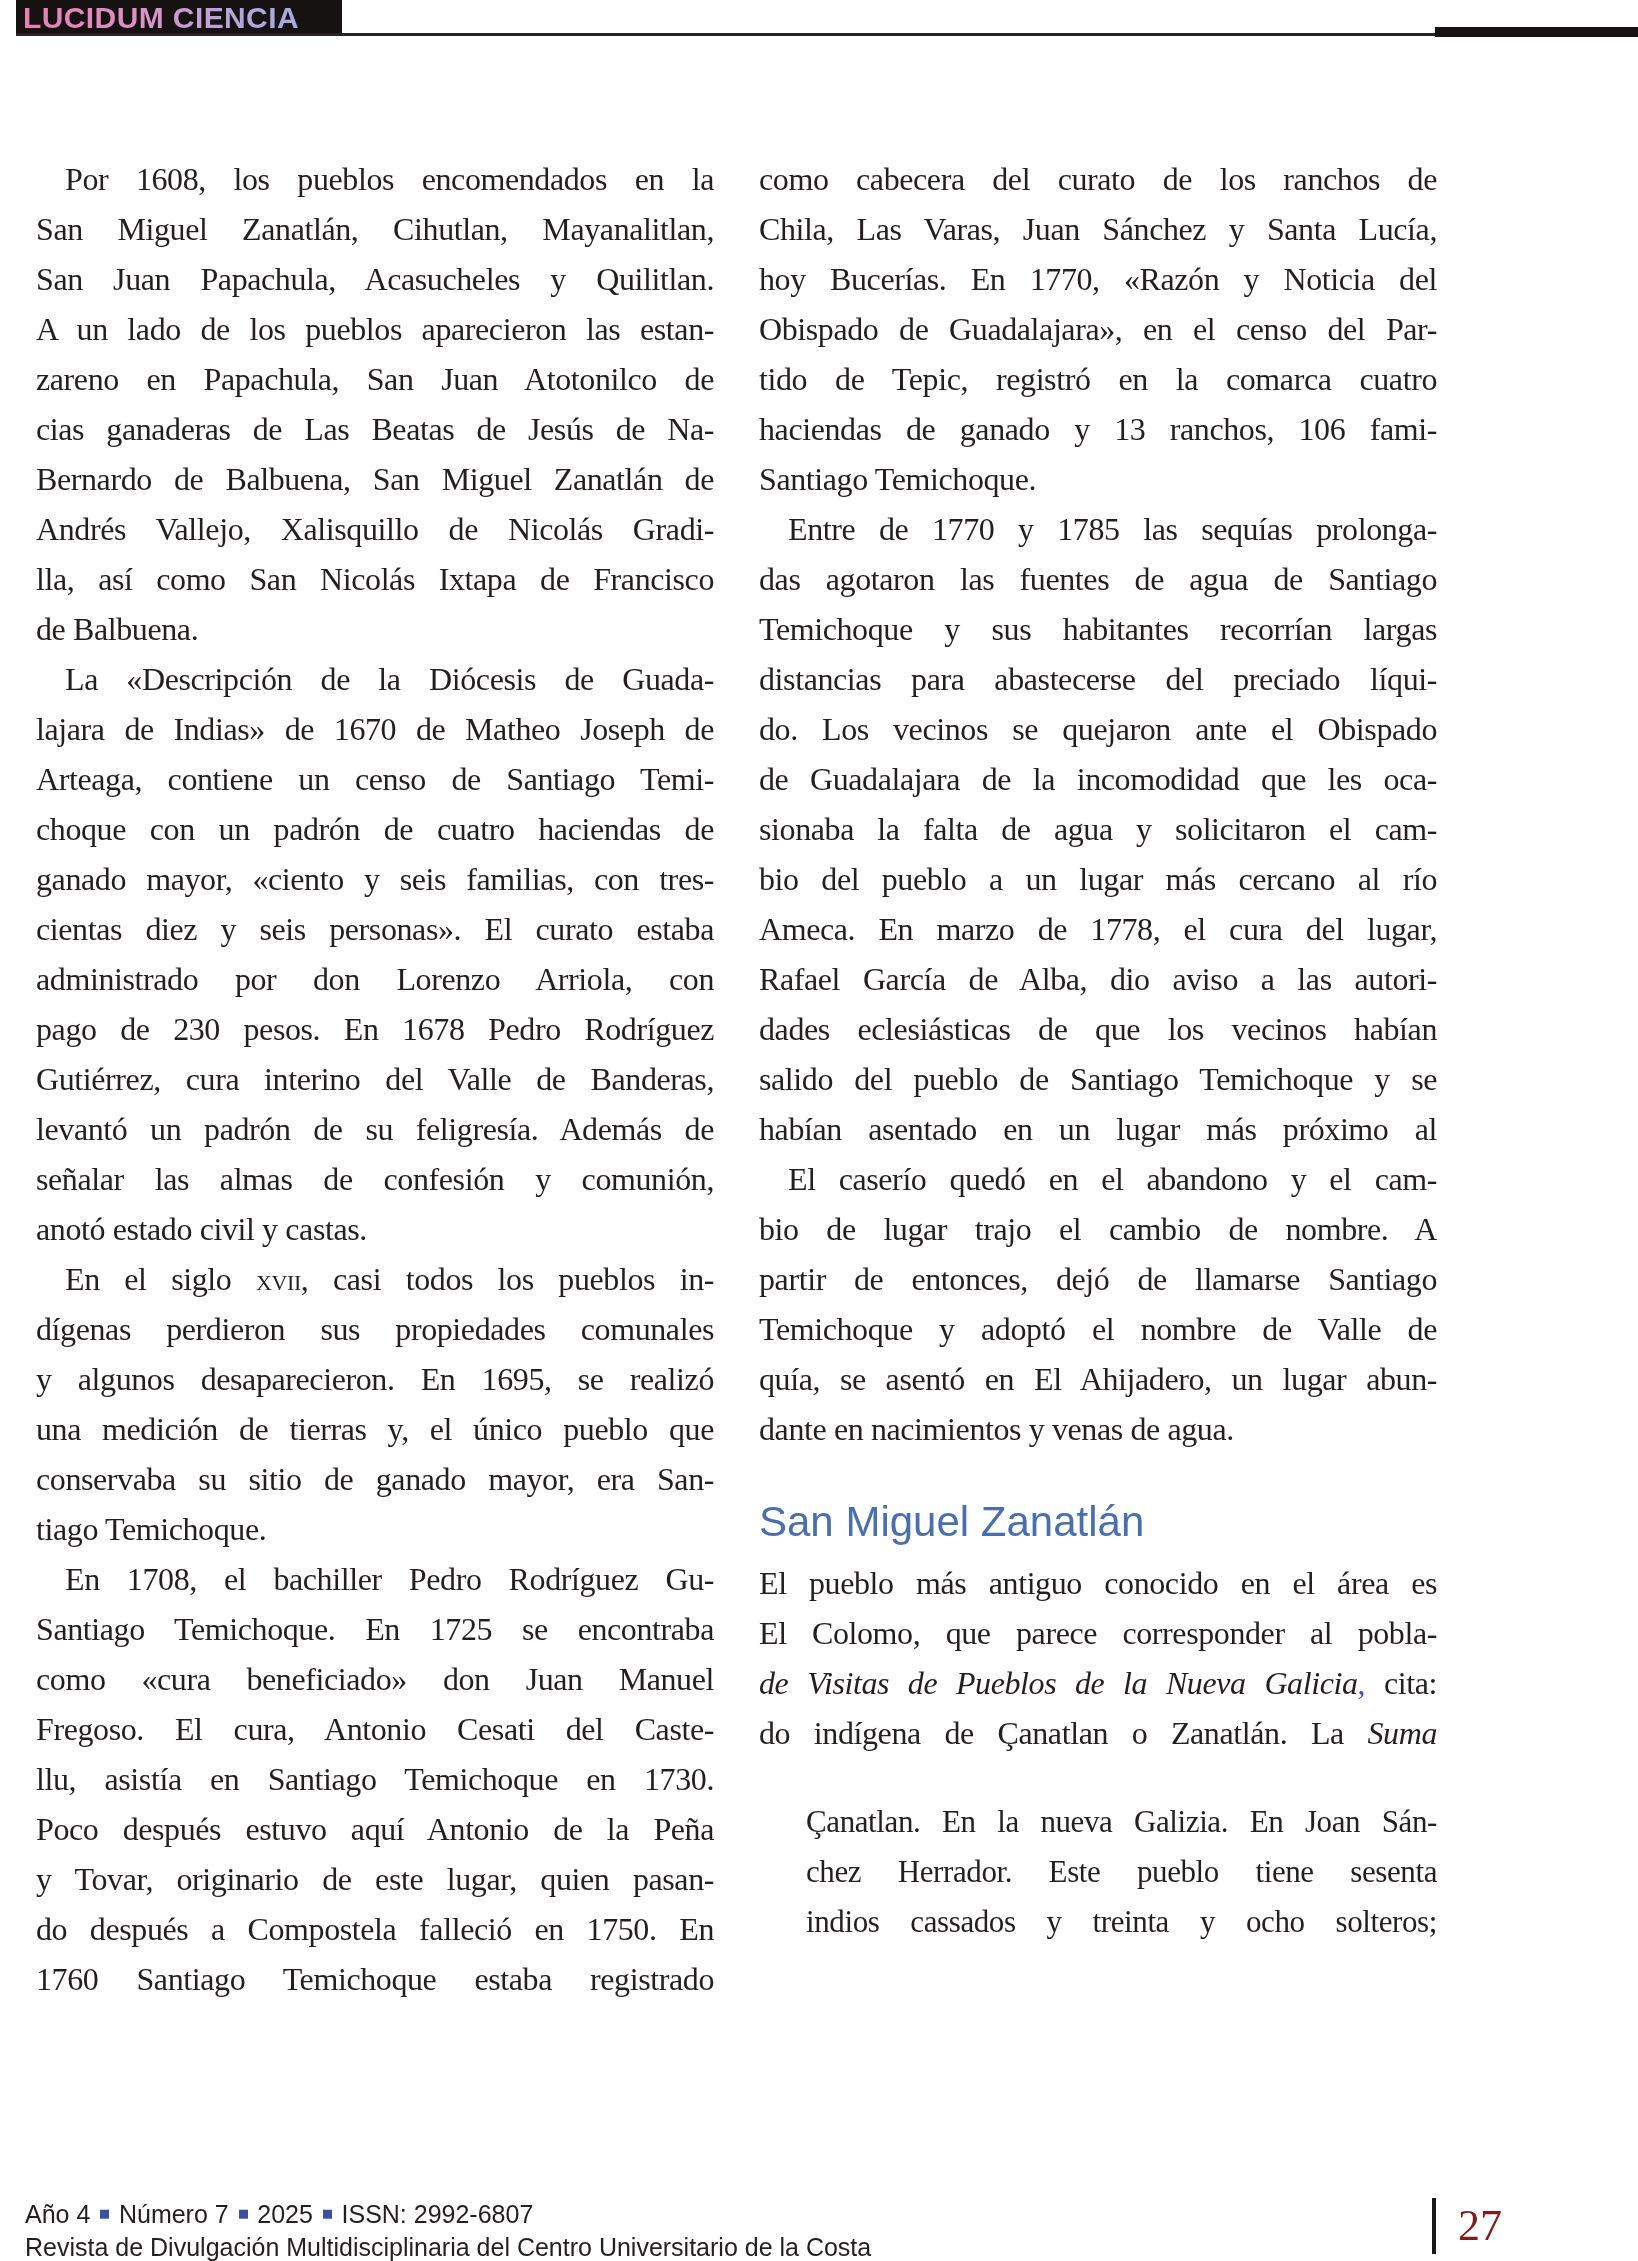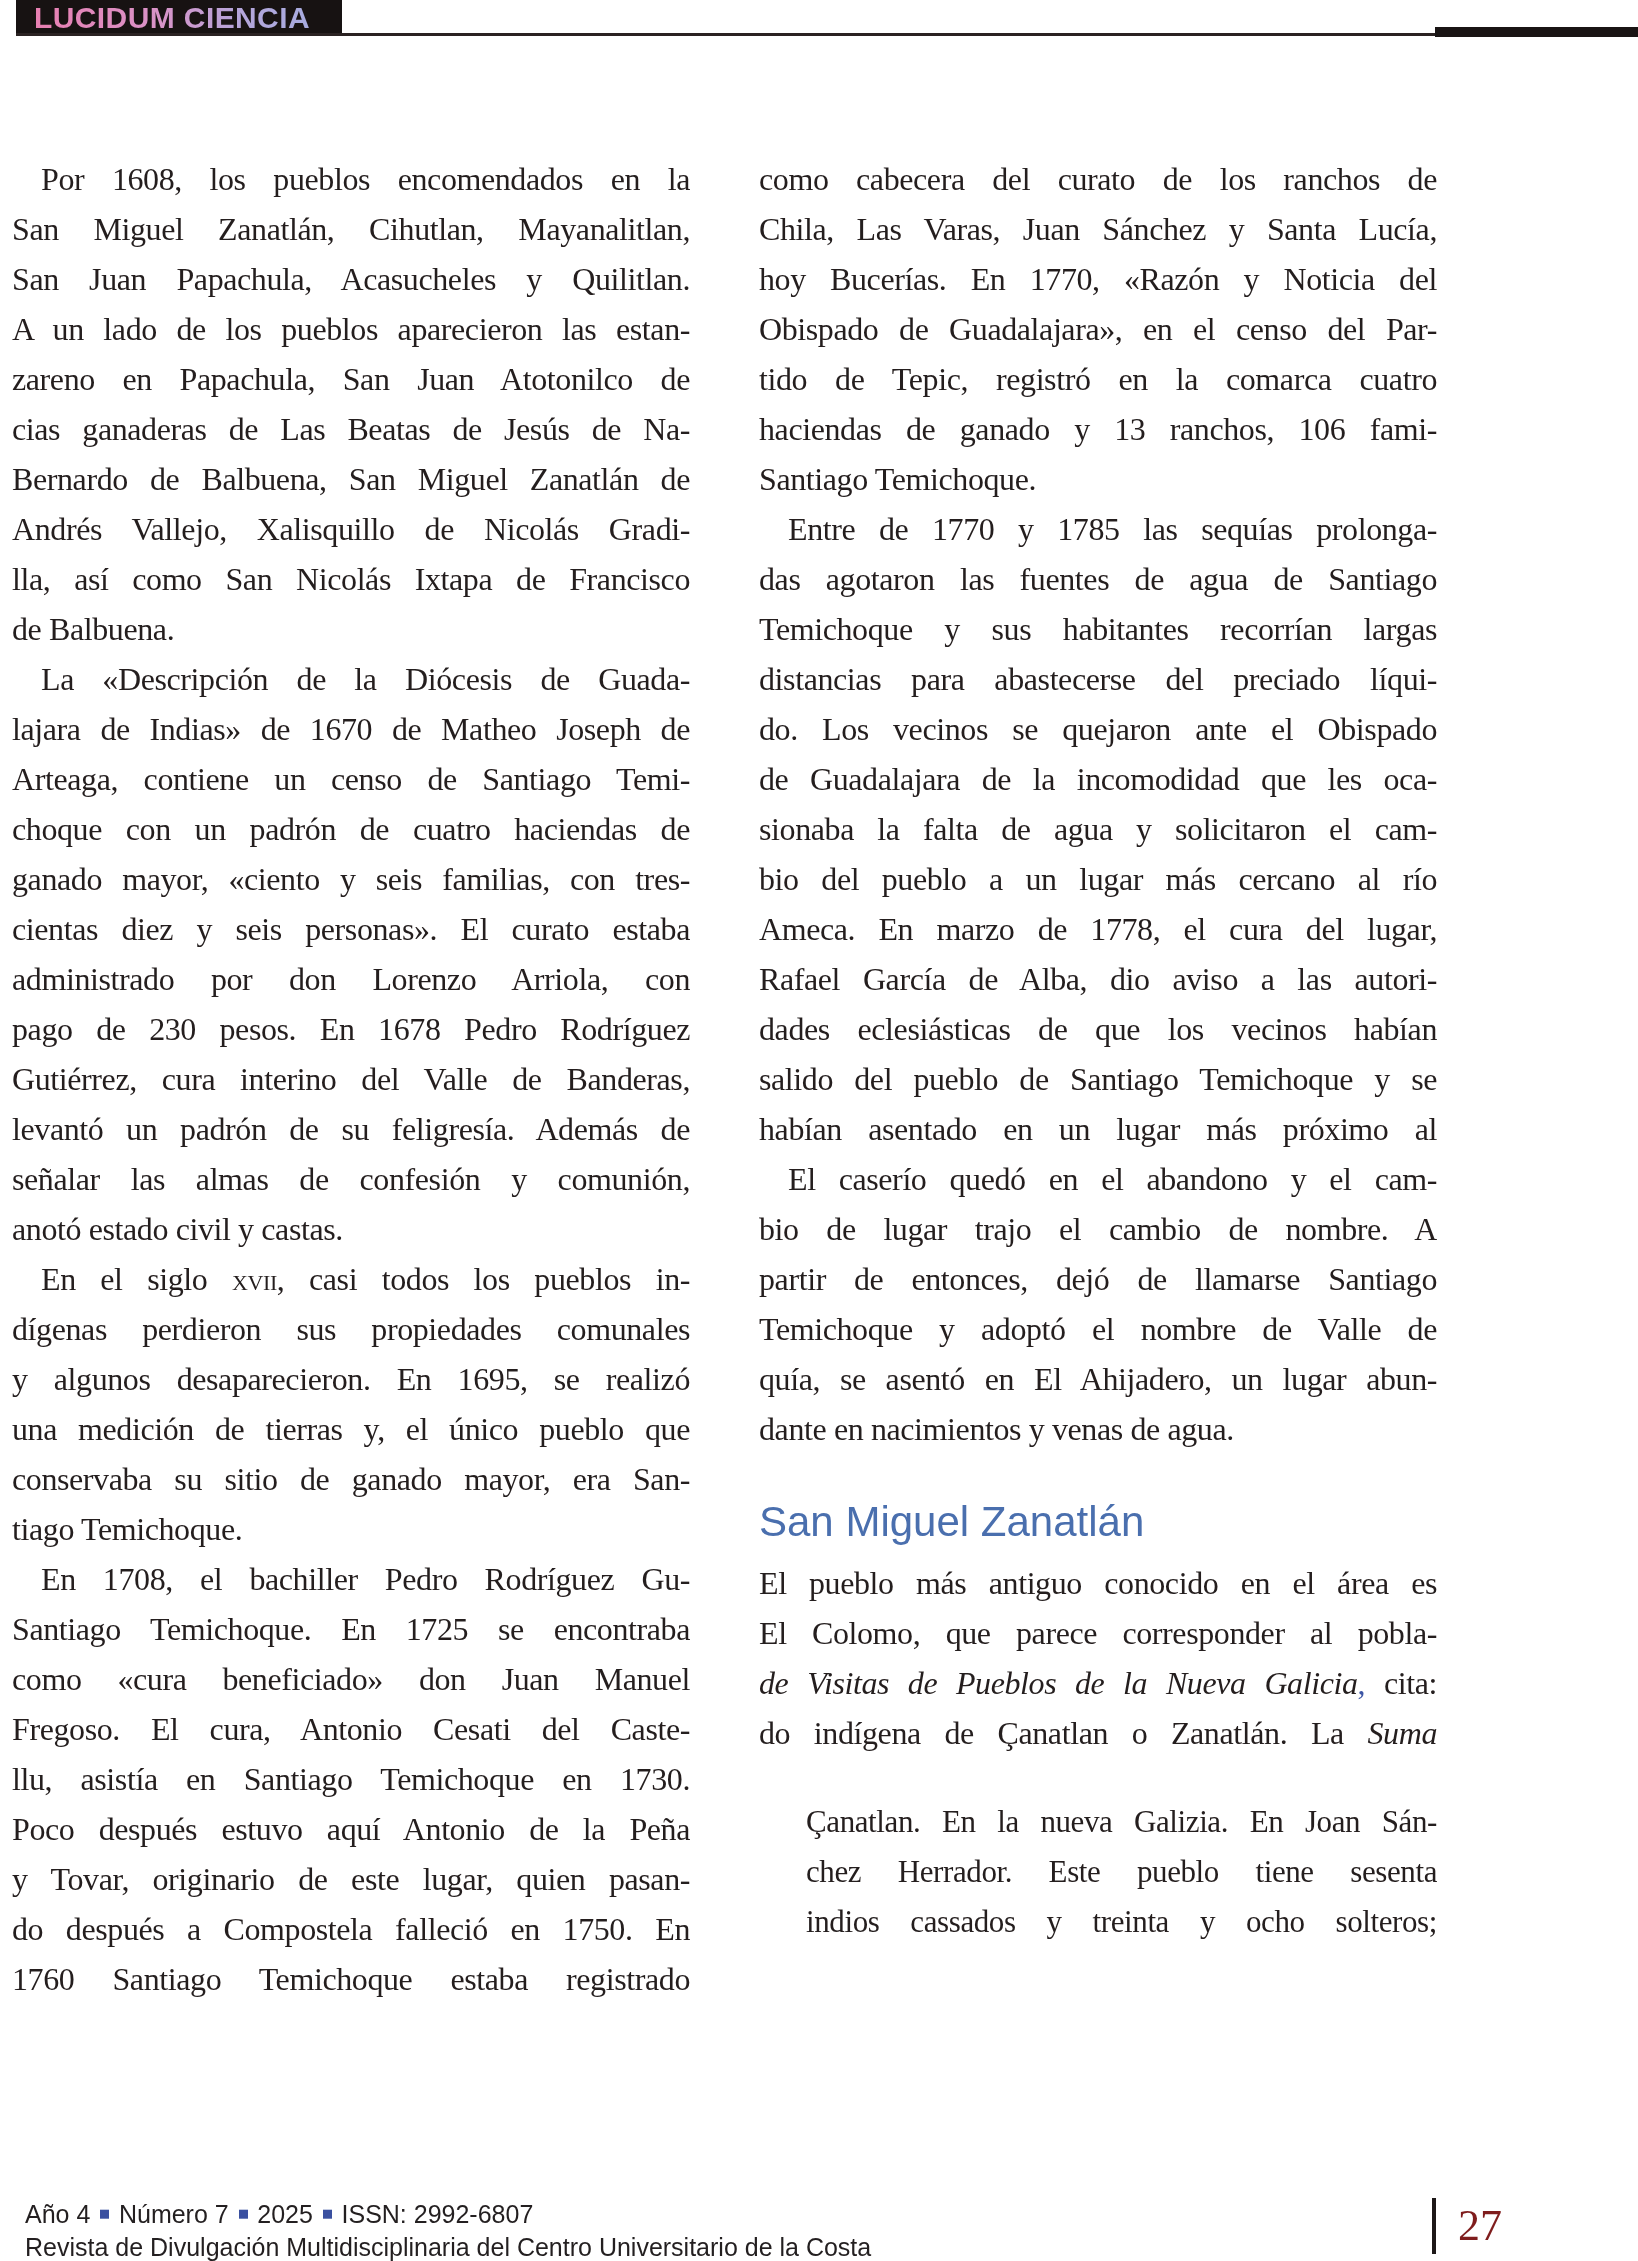--- a/index.html
+++ b/index.html
@@ -8,40 +8,40 @@
     width:1638px;height:2261px;
     background:#ffffff;
     font-family:"Liberation Serif", serif;
     color:var(--ink,#241e1e);
     overflow:hidden;
   }
   
   .logo-box{
     position:absolute;left:16px;top:0;width:326px;height:36px;
     background:var(--logo-bg,#171212);
-    display:flex;align-items:center;padding-left:18px;box-sizing:border-box;
+    display:flex;align-items:center;padding-left:7px;box-sizing:border-box;
   }
   .logo-text{
     font-family:"Liberation Sans", sans-serif;
     font-weight:700;font-size:30px;line-height:36px;letter-spacing:0.4px;
     background:linear-gradient(90deg,var(--logo-g1,#e87fb1) 0%,#d993c8 45%,#b4a5da 75%,var(--logo-g2,#a7abdf) 100%);
     -webkit-background-clip:text;background-clip:text;color:transparent;
     white-space:nowrap;
   }
   .header-rule{
     position:absolute;left:16px;top:33px;width:1622px;height:3px;
     background:var(--rule,#2a2222);
   }
   .header-bar{
     position:absolute;left:1435px;top:27px;width:203px;height:9.8px;
     background:var(--bar,#191414);
   }
   
   .col{position:absolute;top:154px;width:678px;}
-  .col-left{left:12px;}
+  .col-left{left:36px;}
   .col-right{left:759px;}
   .para{margin:0;}
   .line{
     font-size:32px;line-height:50px;height:50px;
     letter-spacing:-0.4px;
     text-align:left;white-space:normal;overflow:hidden;
   }
   .line.jl{text-align:justify;text-align-last:justify;}
   .line.ind{text-indent:29px;}
   .quote{margin-left:47px;margin-top:39px;}

